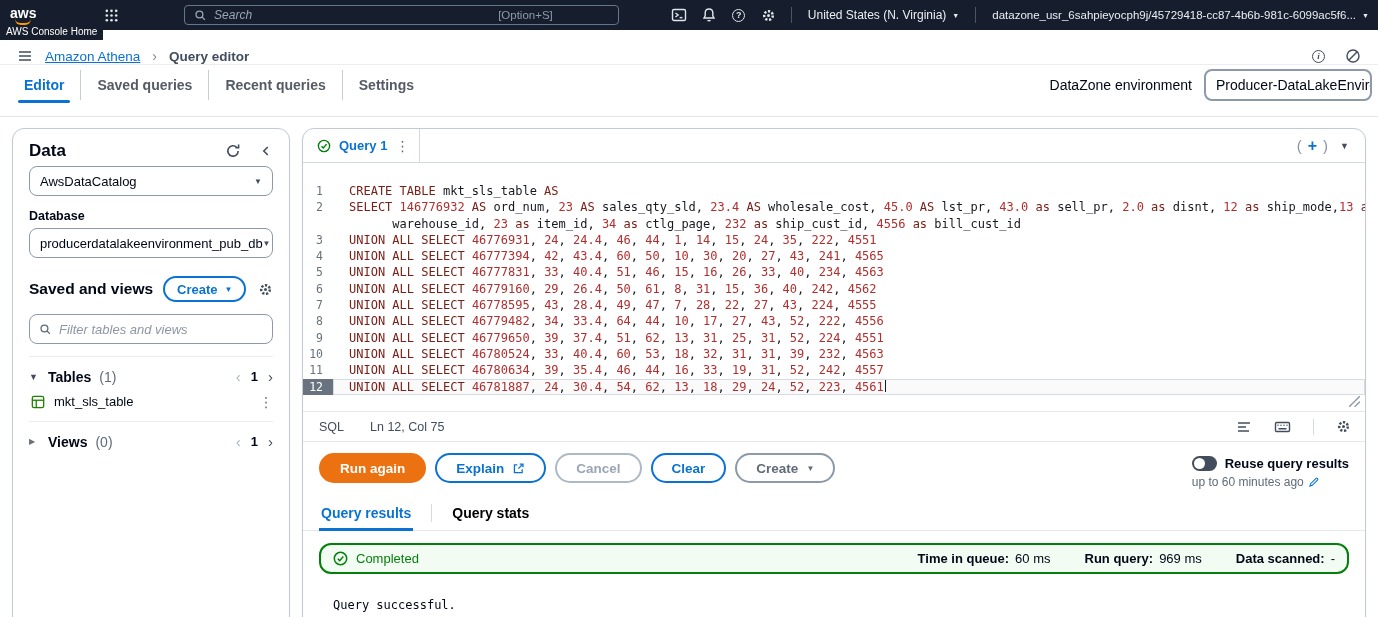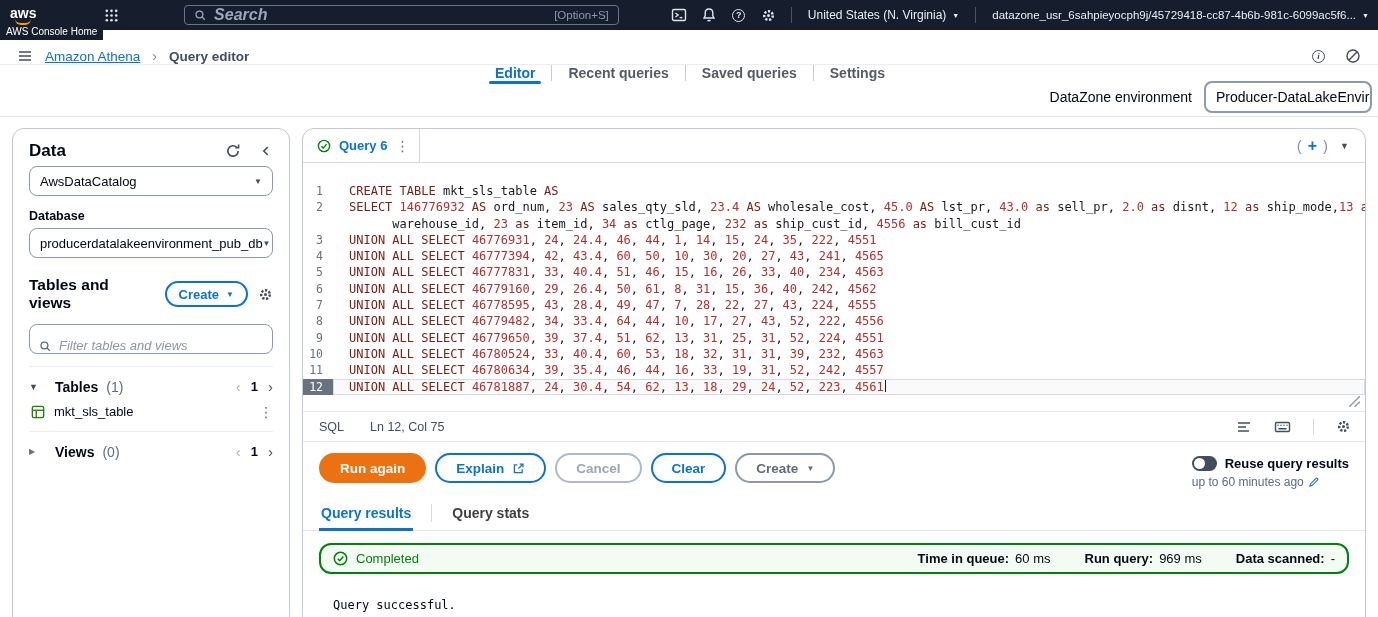--- a/index.html
+++ b/index.html
@@ -11,44 +11,44 @@
     display:flex; align-items:center; z-index:10;gap:45px; }
   .logo { margin-left:10px; color:#fff; font-weight:700; font-size:14px; line-height:1; cursor:pointer; }
   .logo::after { content:""; display:block; height:4px; border-bottom:2px solid #ff9900;
     border-radius:0 0 8px 8px; width:16px; margin:-1px auto 0; }
   .hicon { display:flex; align-items:center; justify-content:center; color:#dfe5ec;
     width:30px; height:100%; cursor:pointer; }
   .grid-btn { margin-left:16px; }
   .search { margin-left:14px; width:470px; height:20px; border:1px solid #65778a; border-radius:4px;
     display:flex; align-items:center; padding:0 9px; gap:7px; color:#98a6b5; position:relative; }
   .search input { flex:1; background:transparent; border:none; outline:none; color:#e9eef5;
-    font-size:16px; font-family:inherit;font-weight:bold; }
+    font-size:12px; font-family:inherit; }
   .search input::placeholder { color:#98a6b5; font-style:italic; }
-  .search .sc { font-size:11.5px; color:#8d99a8; }
+  .search .sc { margin-right:56px; font-size:11.5px; color:#8d99a8; }
   .hdr-right { margin-left:auto; display:flex; align-items:center; height:100%; }
   .hdr-sep { width:1px; height:16px; background:#47566a; margin:0 7px; }
   .hdr-text { color:#e9eef5; font-size:12px; display:flex; align-items:center; gap:6px;
     padding:0 9px; cursor:pointer; white-space:nowrap; }
   .hdr-caret { font-size:7px; color:#e9eef5; }
   .circle-glyph { width:13px; height:13px; border:1.4px solid currentColor; border-radius:50%;
     display:flex; align-items:center; justify-content:center; font-size:9px; font-weight:700; line-height:1; }
   .console-tip { position:absolute; top:25px; left:0; background:#161e2d; color:#fff;
     font-size:10px; padding:1px 6px 3px; z-index:11; white-space:nowrap; }
 
   
   .crumbs { position:absolute; top:30px; left:0; width:100%; height:35px; background:#fff;
     border-bottom:1px solid #ebedf0; display:flex; align-items:flex-end; padding:0 17px; gap:12px; }
   .crumb-link { color:#0972d3; font-size:13.5px; text-decoration:underline; cursor:pointer; }
   .crumb-sep { color:#7d8998; font-size:14px; }
   .crumb-cur { color:#414d5c; font-size:13.5px; font-weight:700; }
   .crumbs-right { margin-left:auto; display:flex; align-items:center; gap:20px; color:#414d5c; }
 
   
   .tabsbar { position:absolute; top:65px; left:0; width:100%; height:52px;
-    border-bottom:1px solid #e2e6ea; display:flex; align-items:center; padding:0 6px 12px 8px;flex-direction:column; }
+    border-bottom:1px solid #e2e6ea; display:flex; align-items:center; padding:0 6px 12px 8px; }
   .nav-tabs { display:flex; align-items:center; height:30px; }
   .nav-tab { padding:0 16px; font-size:14px; font-weight:700; color:#545b64; height:100%;
     display:flex; align-items:center; position:relative; cursor:pointer; white-space:nowrap; }
   .nav-tab + .nav-tab { border-left:1px solid #c8cdd5; }
   .nav-tab.active { color:#0972d3; }
   .nav-tab.active::after { content:""; position:absolute; left:10px; right:10px; bottom:-3px;
     height:3px; background:#0972d3; border-radius:2px; }
   .env { margin-left:auto; display:flex; align-items:center; gap:12px; }
   .env-label { font-size:14px; color:#000716; white-space:nowrap; }
   .env-select { width:168px; height:32px; border:2px solid #8c99a8; border-radius:8px;
@@ -68,27 +68,27 @@
     display:flex; align-items:center; justify-content:space-between; padding:0 10px;
     font-size:13px; color:#000716; cursor:pointer; }
   .caret { font-size:8px; color:#414d5c; }
   .tv-head { margin-top:18px; display:flex; align-items:center; gap:10px; }
   .tv-title { font-size:15.5px; font-weight:700; color:#000716; }
   .create-btn { display:flex; align-items:center; gap:7px; border:2px solid #0972d3; color:#0972d3;
     border-radius:15px; height:26px; padding:0 12px; font-size:13px; font-weight:700; cursor:pointer; }
   .create-btn .caret { color:#0972d3; }
   .tv-gear { margin-left:auto; color:#414d5c; }
   .filter { margin-top:12px; height:30px; border:1px solid #8c99a8; border-radius:8px;
-    display:flex; align-items:flex-end; gap:7px; padding:0 9px; color:#5f6b7a; }
+    display:flex; align-items:center; gap:7px; padding:0 9px; color:#5f6b7a; }
   .filter input { flex:1; border:none; outline:none; font-size:13px; font-family:inherit; color:#16191f; }
   .filter input::placeholder { font-style:italic; color:#8d97a3; }
   .sec-row { margin-top:12px; padding-top:11px; border-top:1px solid #ebedf0;
     display:flex; align-items:center; gap:8px; cursor:pointer; }
   .sec-caret { font-size:9px; color:#414d5c; width:11px; }
-  .sec-label { font-size:14px; font-weight:700; color:#000716;margin-left:7px; }
+  .sec-label { font-size:14px; font-weight:700; color:#000716; }
   .sec-count { font-size:14px; color:#5f6b7a; }
   .pager { margin-left:auto; display:flex; align-items:center; gap:10px; font-size:13px; }
   .pg-prev { color:#aab4c1; font-size:15px; cursor:pointer; }
   .pg-num { font-weight:700; color:#000716; }
   .pg-next { color:#414d5c; font-size:15px; cursor:pointer; }
   .tbl-item { margin:9px 0 4px; display:flex; align-items:center; gap:9px; padding-left:2px; cursor:pointer; }
   .tbl-name { font-size:13px; color:#000716; }
   .kebab { margin-left:auto; color:#5f6b7a; font-size:14px; cursor:pointer; line-height:1; }
 
   
@@ -133,21 +133,21 @@
   .btn .caret { font-size:8px; color:inherit; }
   .reuse { margin-left:auto; display:flex; flex-direction:column; align-items:flex-start; gap:4px; padding-top:3px; }
   .reuse-row { display:flex; align-items:center; gap:8px; }
   .toggle { width:25px; height:15px; border-radius:9px; background:#414d5c; position:relative; cursor:pointer; }
   .toggle-knob { position:absolute; left:2px; top:2px; width:11px; height:11px; border-radius:50%; background:#fff; }
   .reuse-label { font-size:13px; font-weight:700; color:#000716; }
   .reuse-note { font-size:12px; color:#5f6b7a; display:flex; align-items:center; gap:4px; }
 
   .rtabs { display:flex; align-items:flex-end; padding:0 16px; border-bottom:1px solid #e4e7ec;
     margin-top:4px; height:34px; }
-  .rtab { padding:6px 2px 9px; font-size:14px; font-weight:700; color:#404040; position:relative; cursor:pointer; }
+  .rtab { padding:6px 2px 9px; font-size:14px; font-weight:700; color:#000000; position:relative; cursor:pointer; }
   .rtab.active { color:#0972d3; }
   .rtab.active::after { content:""; position:absolute; left:0; right:0; bottom:-1px; height:3px; background:#0972d3; }
   .rtab-sep { width:1px; height:18px; background:#d5dbdb; margin:0 18px 8px; align-self:flex-end; }
 
   .alert { margin:12px 16px 0; border:2px solid #037f0c; background:#f2fcf3; border-radius:12px;
     height:31px; min-height:31px; display:flex; align-items:center; padding:0 12px; gap:8px; }
   .alert-status { font-size:13px; color:#037f0c; }
   .alert-right { margin-left:auto; display:flex; align-items:center; gap:34px; }
   .metric { font-size:13px; color:#000716; display:flex; gap:6px; white-space:nowrap; }
   .metric b { font-weight:700; }
@@ -238,22 +238,22 @@
         <circle cx="8" cy="8" r="6"></circle>
           <line x1="3.8" y1="12.2" x2="12.2" y2="3.8"></line>
       </svg>
     </span>
   </span>
 </div>
 
 <div class="tabsbar">
   <div class="nav-tabs">
     <div class="nav-tab active">Editor</div>
+    <div class="nav-tab">Saved queries</div>
     <div class="nav-tab">Recent queries</div>
-    <div class="nav-tab">Saved queries</div>
     <div class="nav-tab">Settings</div>
   </div>
   <div class="env">
     <span class="env-label">DataZone environment</span>
     <div class="env-select">Producer-DataLakeEnvironn</div>
   </div>
 </div>
 
 <div class="side">
   <div class="side-head">
@@ -278,21 +278,21 @@
     <span class="caret">▼</span>
   </div>
 
   <div class="fld-label">Database</div>
   <div class="select">
     <span>producerdatalakeenvironment_pub_db</span>
     <span class="caret">▼</span>
   </div>
 
   <div class="tv-head">
-    <span class="tv-title">Tables and views</span>
+    <span class="tv-title">Saved and views</span>
     <span class="create-btn">
       <span>Create</span>
       <span class="caret">▼</span>
     </span>
     <span class="tv-gear icon-btn">
       <svg width="15" height="15" viewBox="0 0 16 16" fill="none" stroke="currentColor">
         <circle cx="8" cy="8" r="4.6" stroke-width="2.6" stroke-dasharray="2.4 1.7"></circle>
         <circle cx="8" cy="8" r="1.6" fill="currentColor" stroke="none"></circle>
       </svg>
     </span>
@@ -346,21 +346,21 @@
 <div class="main">
 
   <div class="qstrip">
     <div class="qtab">
       <span>
         <svg width="14" height="14" viewBox="0 0 15 15" fill="none" stroke="#037f0c" stroke-width="1.5">
           <circle cx="7.5" cy="7.5" r="6"></circle>
             <path d="M4.8 7.8l1.9 1.9 3.6-4.2"></path>
         </svg>
       </span>
-      <span class="qtab-label">Query 6</span>
+      <span class="qtab-label">Query 1</span>
       <span class="kebab">⋮</span>
     </div>
     <div class="qstrip-right">
       <span class="paren">(</span>
       <span class="plus">+</span>
       <span class="paren">)</span>
       <span class="strip-caret">▼</span>
     </div>
   </div>
 

